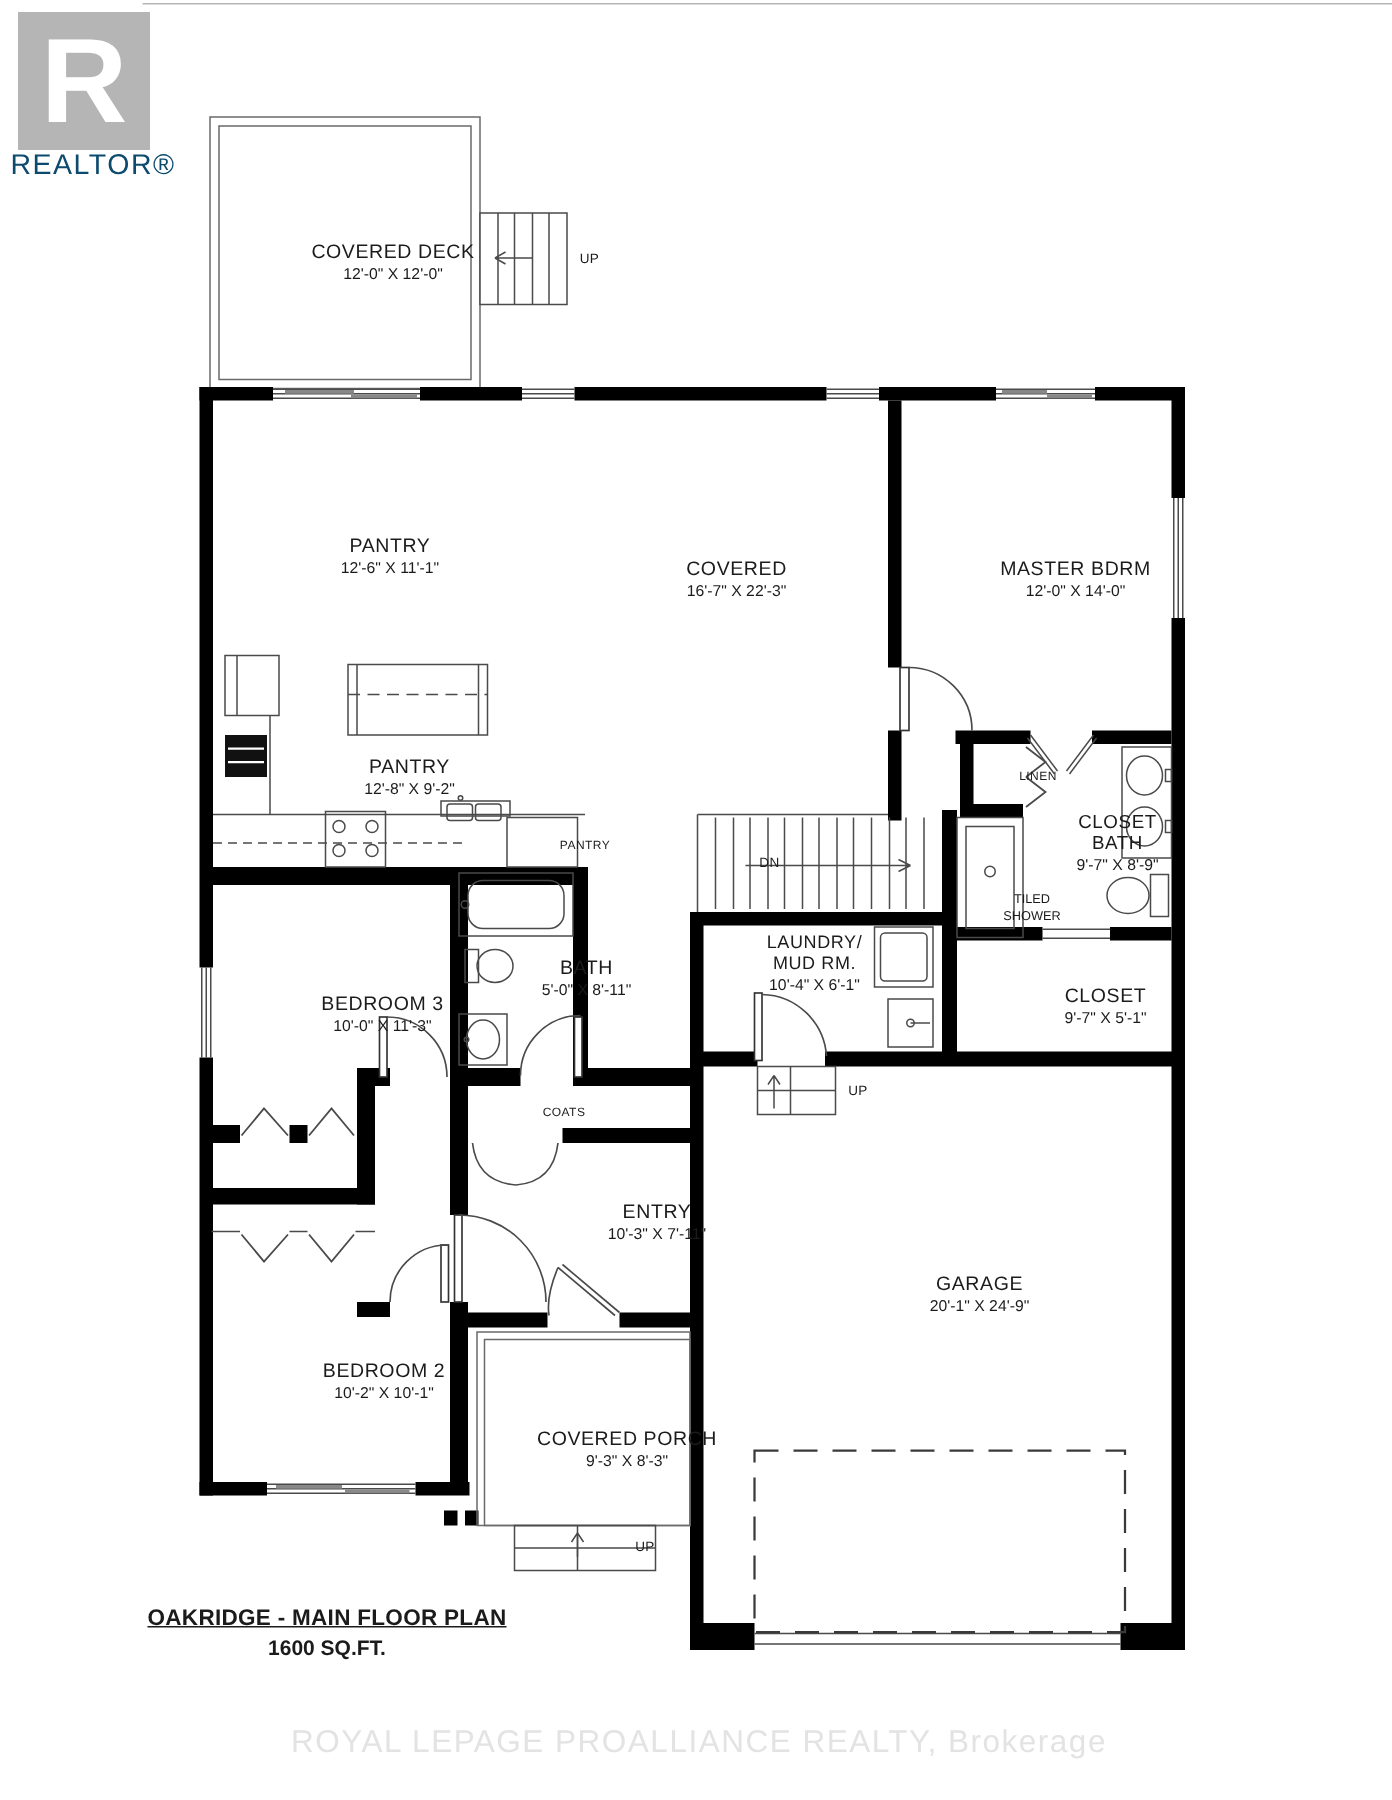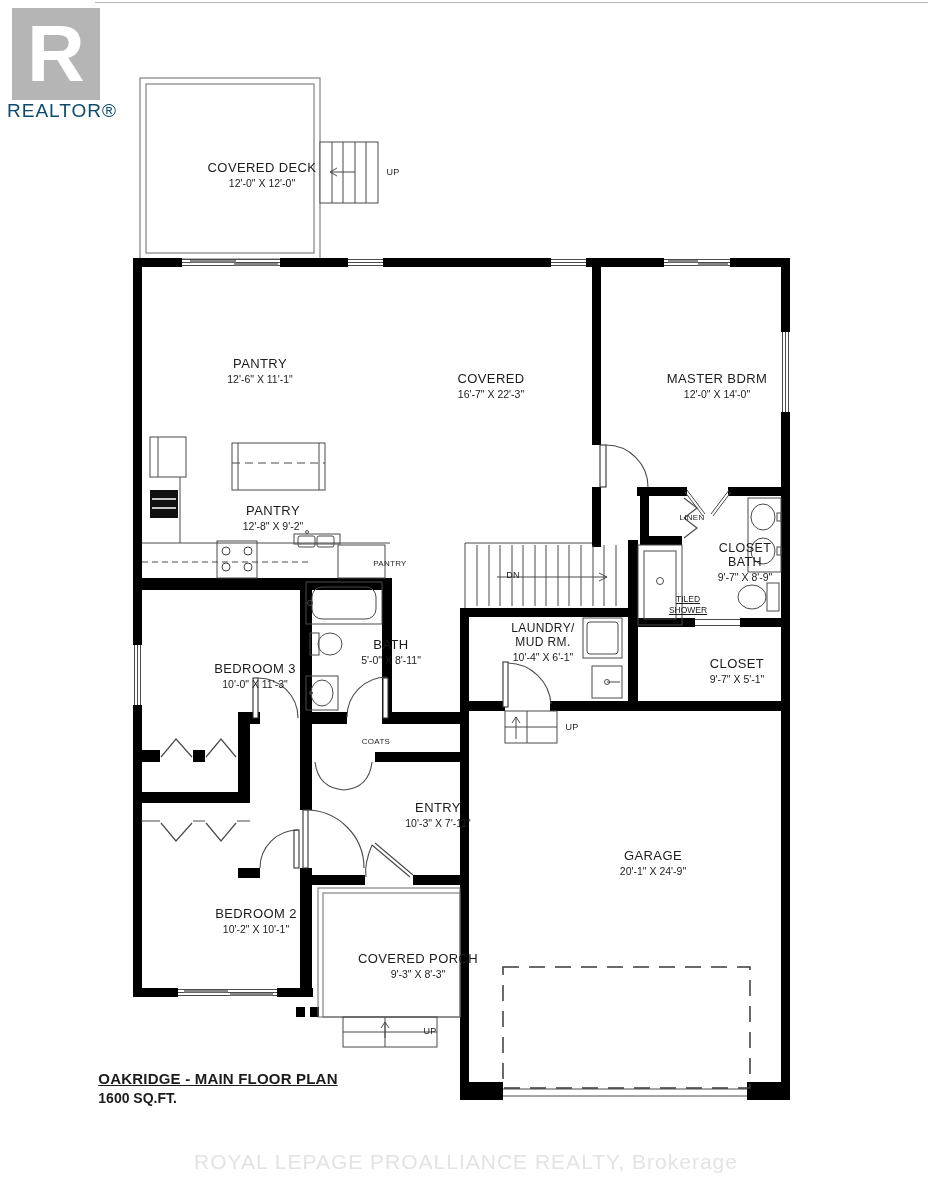--- a/index.html
+++ b/index.html
@@ -10,23 +10,23 @@
   
   .logo-box{position:absolute;left:12px;top:8px;width:88px;height:92px;background:#b5b5b5;
             color:#ffffff;font-weight:bold;font-size:80px;line-height:92px;text-align:center;}
   .logo-text{position:absolute;left:7px;top:100px;font-size:19px;color:#0c4a6e;
              letter-spacing:1px;font-weight:500;}
   
   .lbl{position:absolute;transform:translateX(-50%);text-align:center;white-space:nowrap;margin-left:29px;}
   .nm{font-size:13px;letter-spacing:.4px;color:#1b1b1b;}
   .dm{font-size:10.5px;margin-top:2px;color:#1b1b1b;}
   .sm{font-size:9px;letter-spacing:.3px;color:#1b1b1b;}
-  .xs{font-size:8.5px;line-height:11px;color:#1b1b1b;text-decoration:underline;}
+  .xs{font-size:8.5px;line-height:11px;color:#1b1b1b;}
   
-  .title{position:absolute;left:218px;top:1070px;transform:translateX(-50%);}
+  .title{position:absolute;left:218px;top:1070px;transform:translateX(-50%);text-align:center;}
   .title .t1{font-size:15px;font-weight:bold;text-decoration:underline;letter-spacing:.2px;}
   .title .t2{font-size:14px;font-weight:bold;margin-top:3px;}
   .watermark{position:absolute;left:466px;top:1150px;transform:translateX(-50%);
              font-size:21px;font-weight:500;letter-spacing:1px;color:#e3e3e3;white-space:nowrap;}
 </style>
 </head>
 <body>
 
 <div class="plan">
 

